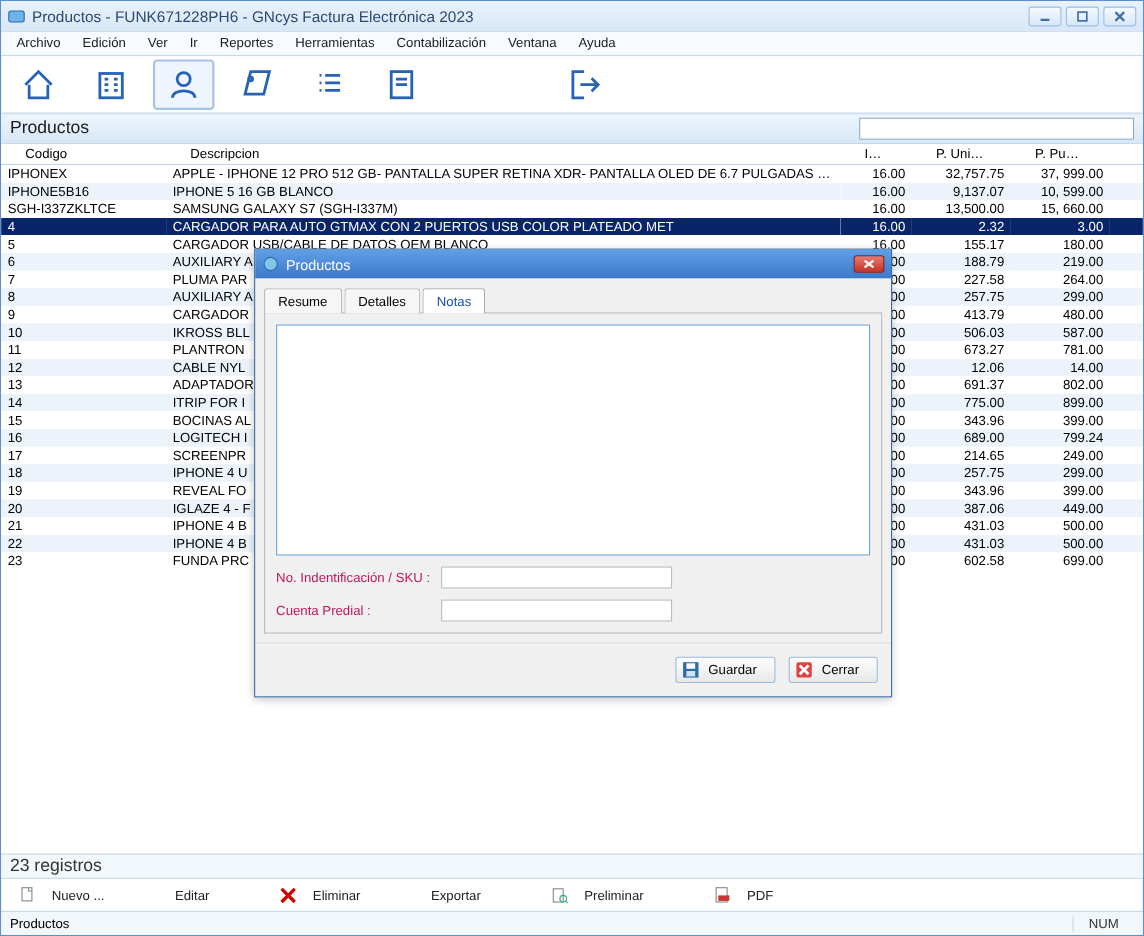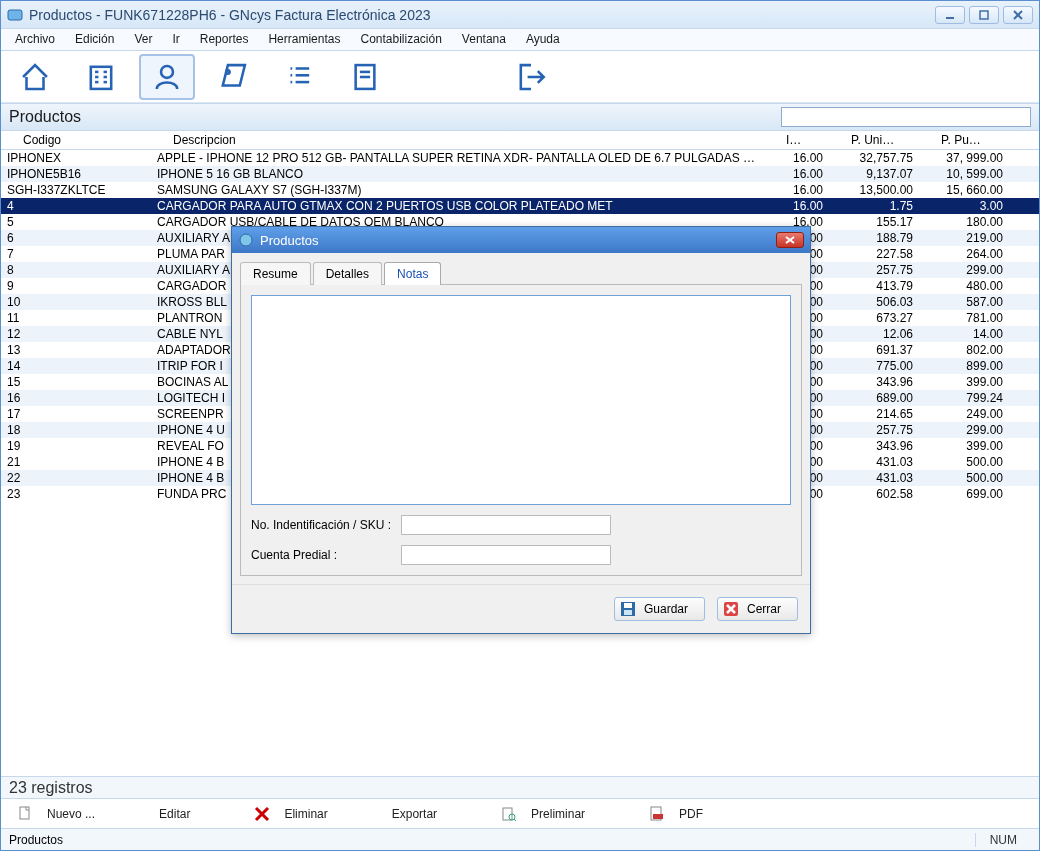--- a/index.html
+++ b/index.html
@@ -177,21 +177,21 @@
   width: 100%; height: 210px;
   border: 1px solid #6fa1d6;
   background: #fff;
   resize: none;
   padding: 4px;
 }
 .modal .frow {
   display: flex; align-items: center;
   margin-top: 10px;
 }
-.modal .flabel { width: 150px; color: #000000; }
+.modal .flabel { width: 150px; color: #be185d; }
 .modal .finput {
   width: 210px; height: 20px;
   border: 1px solid #bbb;
   background: #fff;
 }
 .modal .mbtns {
   display: flex; justify-content: flex-end; gap: 12px;
   padding: 12px;
   border-top: 1px solid #ddd;
 }
@@ -351,21 +351,21 @@
               <td>SAMSUNG GALAXY S7 (SGH-I337M)</td>
               <td class="num">16.00</td>
               <td class="num">13,500.00</td>
               <td class="num">15, 660.00</td>
               <td></td>
             </tr>
             <tr class="sel">
               <td>4</td>
               <td>CARGADOR PARA AUTO GTMAX CON 2 PUERTOS USB COLOR PLATEADO MET</td>
               <td class="num">16.00</td>
-              <td class="num">1.75</td>
+              <td class="num">2.32</td>
               <td class="num">3.00</td>
               <td></td>
             </tr>
             <tr>
               <td>5</td>
               <td>CARGADOR USB/CABLE DE DATOS OEM BLANCO</td>
               <td class="num">16.00</td>
               <td class="num">155.17</td>
               <td class="num">180.00</td>
               <td></td>
@@ -473,20 +473,28 @@
               <td class="num">257.75</td>
               <td class="num">299.00</td>
               <td></td>
             </tr>
             <tr>
               <td>19</td>
               <td>REVEAL FO</td>
               <td class="num">00</td>
               <td class="num">343.96</td>
               <td class="num">399.00</td>
+              <td></td>
+            </tr>
+            <tr class="even">
+              <td>20</td>
+              <td>IGLAZE 4 - F</td>
+              <td class="num">00</td>
+              <td class="num">387.06</td>
+              <td class="num">449.00</td>
               <td></td>
             </tr>
             <tr>
               <td>21</td>
               <td>IPHONE 4 B</td>
               <td class="num">00</td>
               <td class="num">431.03</td>
               <td class="num">500.00</td>
               <td></td>
             </tr>

